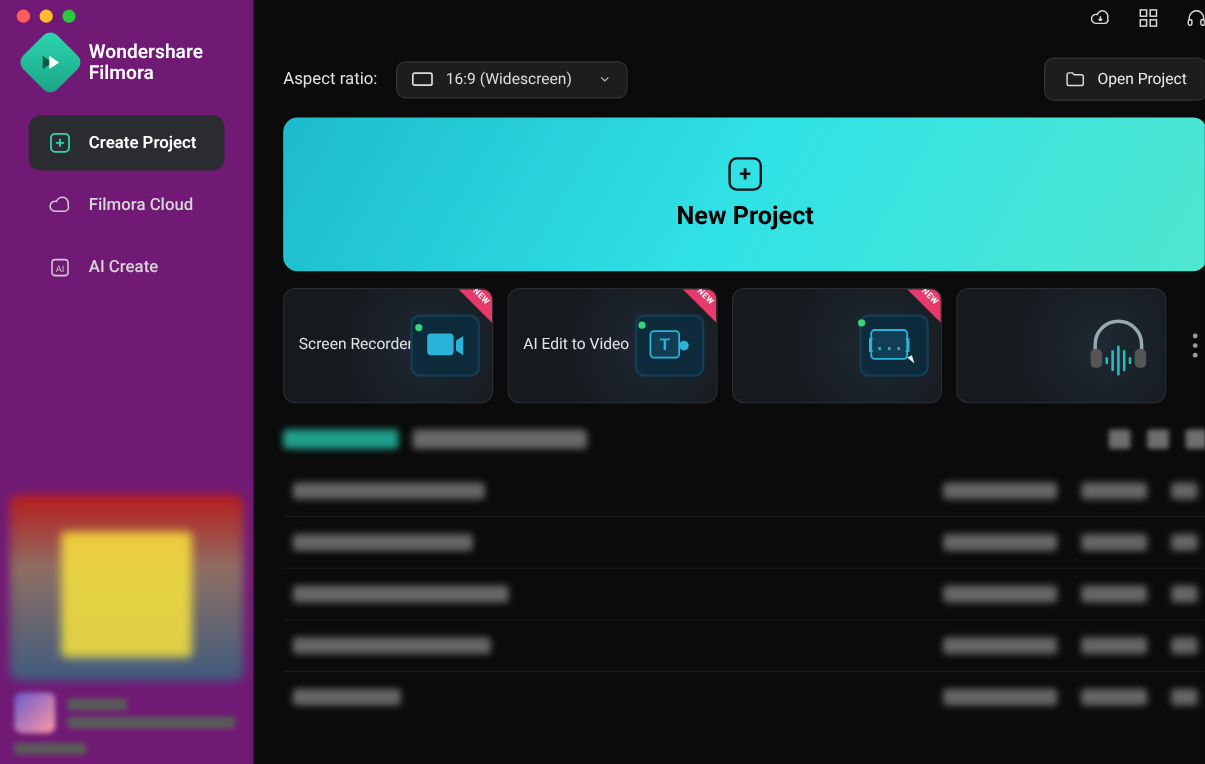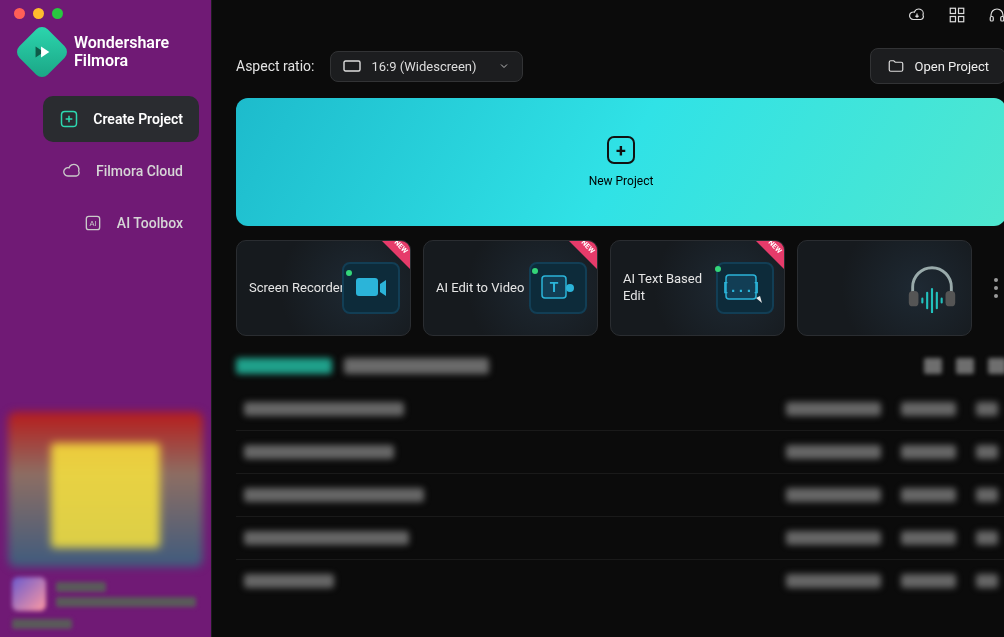--- a/index.html
+++ b/index.html
@@ -44,21 +44,21 @@
   }
   .logo-mark {
     width: 40px; height: 40px;
     background: linear-gradient(135deg, #2dd8b0, #1aa383);
     border-radius: 8px;
     display: flex; align-items: center; justify-content: center;
     transform: rotate(45deg);
   }
   .logo-mark svg { transform: rotate(-45deg); }
   .logo-text { font-size: 16px; font-weight: 600; color:#fff; line-height: 1.15;}
-  .nav { padding: 0 12px; display: flex; flex-direction: column; gap: 6px; align-items: flex-end; }
+  .nav { padding: 0 24px; display: flex; flex-direction: column; gap: 6px; }
   .nav-item {
     display: flex; align-items: center; gap: 14px;
     padding: 13px 16px; border-radius: 10px;
     font-size: 14px; font-weight: 500; color: #d6d6d6; cursor: pointer;
   }
   .nav-item.active { background: #2a2c30; color: #fff; font-weight: 600; }
   .nav-item .icon { width: 20px; height: 20px; display:flex; align-items:center; justify-content:center; }
   .sidebar-bottom {
     margin-top: auto;
     padding: 8px;
@@ -124,21 +124,21 @@
   .new-project {
     height: 128px; border-radius:12px;
     background: linear-gradient(120deg,#1dbbcc 0%, #30e2e6 50%, #4fe7cf 100%);
     display:flex; flex-direction:column; align-items:center; justify-content:center;
     gap:10px; cursor:pointer;
   }
   .plus-box {
     width:28px; height:28px; border:2px solid #111; border-radius:7px;
     display:flex; align-items:center; justify-content:center; color:#111; font-size:18px; font-weight:700;
   }
-  .new-project-label { color:#000; font-size:12px; font-weight:400;}
+  .new-project-label { color:#000; font-size:21px; font-weight:700;}
 
   .tools-row {
     display:flex; gap:12px; margin-top:14px; position:relative; align-items:center;
   }
   .tool-card {
     position:relative;
     width:175px; height:96px; border-radius:10px;
     background: radial-gradient(circle at 70% 50%, #1e2933 0%, #161a1e 60%);
     border:1px solid #2a2d31;
     padding:10px 12px;
@@ -246,21 +246,21 @@
         </span>
         <span>Filmora Cloud</span>
       </div>
       <div class="nav-item">
         <span class="icon">
           <svg width="20" height="20" viewBox="0 0 24 24" fill="none" stroke="#c9c9c9" stroke-width="1.6">
               <rect x="4" y="4" width="16" height="16" rx="3"></rect>
               <text x="12" y="16" text-anchor="middle" font-size="9" fill="#c9c9c9" font-family="Arial" stroke="none">AI</text>
             </svg>
         </span>
-        <span>AI Toolbox</span>
+        <span>AI Create</span>
       </div>
     </nav>
 
     <div class="sidebar-bottom">
       <div class="thumb">
           <div class="thumb-inner"></div>
         </div>
       <div class="user-strip">
         <div class="avatar"></div>
         <div class="user-lines">
@@ -357,21 +357,20 @@
               <svg width="36" height="32" viewBox="0 0 36 32">
                   <rect x="2" y="4" width="24" height="22" rx="3" fill="#123e55" stroke="#2bb4d9" stroke-width="1.5"></rect>
                   <text x="14" y="20" text-anchor="middle" font-size="14" font-weight="800" fill="#2bb4d9" font-family="Arial">T</text>
                   <circle cx="30" cy="16" r="4" fill="#2bb4d9"></circle>
                 </svg>
             </div>
           </div>
         </div>
 
         <div class="tool-card">
-          <span class="label">AI Text Based Edit</span>
           <div class="new-badge"></div>
           <div class="tool-illus illus-edit">
             <div style="position:relative;">
               <div class="green-dot"></div>
               <svg width="44" height="36" viewBox="0 0 44 36">
                   <rect x="3" y="5" width="30" height="24" rx="3" fill="#123e55" stroke="#2bb4d9" stroke-width="1.5"></rect>
                   <text x="18" y="22" text-anchor="middle" font-size="13" font-weight="700" fill="#2bb4d9" font-family="monospace">[...]</text>
                   <path d="M33 28 l6 5 l-2 -7z" fill="#eaeaea"></path>
                 </svg>
             </div>

